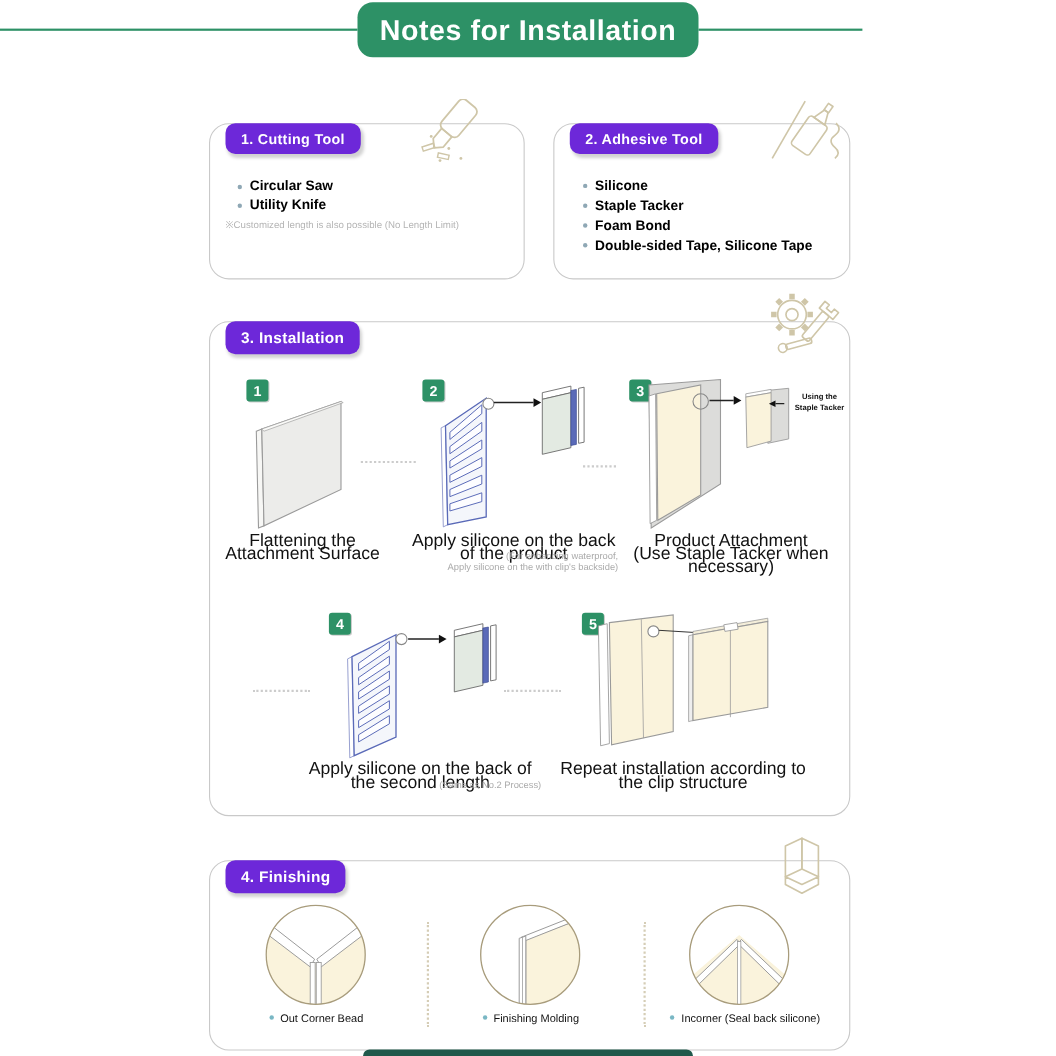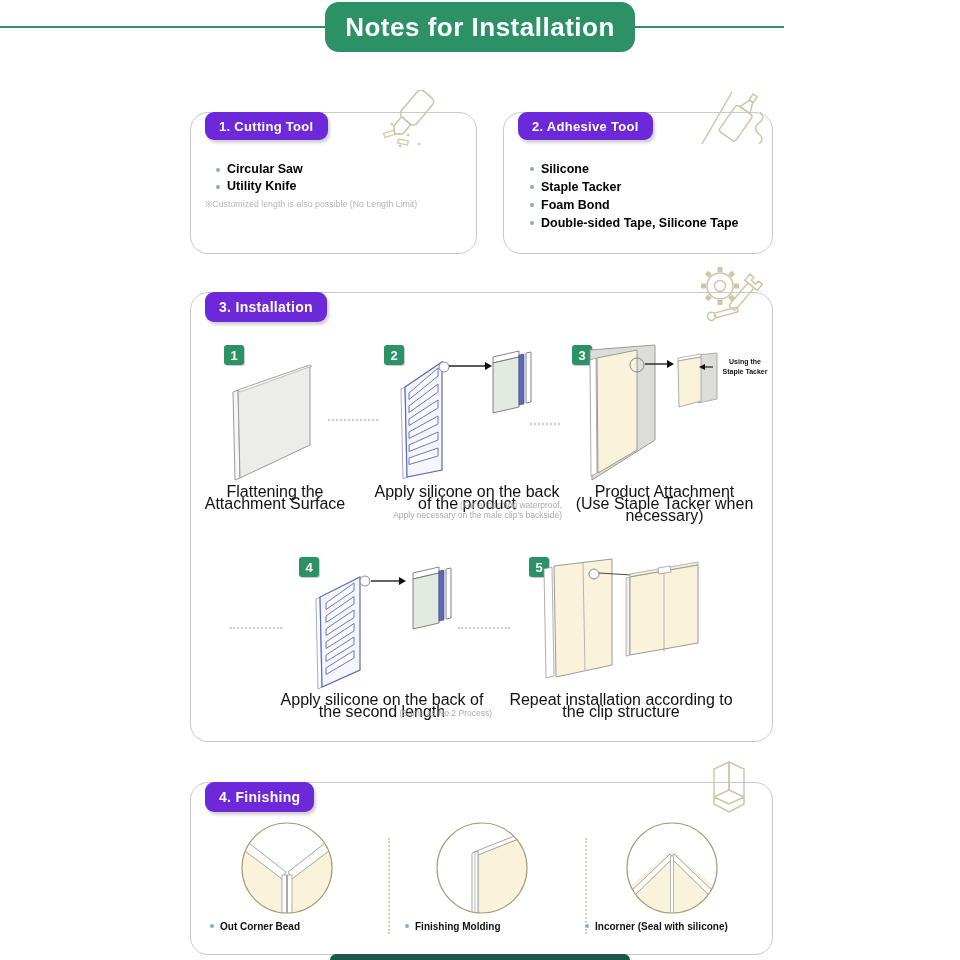--- a/index.html
+++ b/index.html
@@ -29,21 +29,21 @@
   .badge{position:absolute;width:20px;height:20px;background:#2d9166;border-radius:3px;color:#fff;
          font-weight:bold;font-size:13px;display:flex;align-items:center;justify-content:center;
          box-shadow:1px 1px 0 rgba(0,0,0,.2)}
   .cap{position:absolute;text-align:center;font-weight:normal;font-size:16px;color:#111;line-height:12px}
   .sub{position:absolute;text-align:right;font-size:8.5px;color:#aaa;line-height:10px}
   .ann{position:absolute;font-size:7px;font-weight:bold;line-height:10px;text-align:center;color:#111}
 
   .dot-h{position:absolute;border-top:2px dotted #ccc}
   .dot-v{position:absolute;border-left:2px dotted #d5cdb6}
 
-  .fin-cap{position:absolute;font-weight:bold;font-size:10px;color:#111;}
+  .fin-cap{position:absolute;font-weight:normal;font-size:10px;color:#111;text-align:center}
   .fin-cap::before{content:"";display:inline-block;width:4px;height:4px;background:#79b7c4;
                    border-radius:50%;margin-right:6px;vertical-align:2px}
 
   #footer-bar{position:absolute;left:330px;top:954px;width:300px;height:6px;background:#20594b;
               border-radius:8px 8px 0 0}
   svg{position:absolute;display:block}
 </style>
 </head>
 <body>
 
@@ -147,21 +147,21 @@
     <circle cx="59" cy="24" r="5" fill="#fff" stroke="#888" stroke-width="1"></circle>
     <line x1="64" y1="23" x2="100" y2="23" stroke="#222" stroke-width="1.4"></line>
     <polygon points="100,19 107,23 100,27" fill="#111"></polygon>
     <polygon points="108,20 134,14 134,8 108,14" fill="#fff" stroke="#666" stroke-width="0.8"></polygon>
     <polygon points="108,20 134,14 134,64 108,70" fill="#e3eae2" stroke="#666" stroke-width="0.8"></polygon>
     <polygon points="134,12 139,11 139,61 134,62" fill="#5a6ab8" stroke="#39498f" stroke-width="0.6"></polygon>
     <polygon points="141,10 146,9 146,59 141,60" fill="#fff" stroke="#666" stroke-width="0.8"></polygon>
   </svg>
   <div class="cap" style="left:372px;top:486px;width:190px">Apply silicone on the back of the product</div>
   <div class="sub" style="left:372px;top:500px;width:190px">(For enhancing waterproof,</div>
-  <div class="sub" style="left:372px;top:510px;width:190px">Apply necessary on the male clip's backside)</div>
+  <div class="sub" style="left:372px;top:510px;width:190px">Apply silicone on the with clip's backside)</div>
 
   <div class="badge" style="left:572px;top:345px">3</div>
   <svg style="left:575px;top:343px" width="200" height="145" viewBox="0 0 200 145">
     <polygon points="15,7 80,2 80,97 17,137" fill="#dcdcda" stroke="#9a9a9a" stroke-width="1"></polygon>
     <polygon points="22,15 62,7 62,107 23,130" fill="#faf3dc" stroke="#9a9a9a" stroke-width="1"></polygon>
     <polygon points="15,17 21,15 22,130 16,133" fill="#fff" stroke="#9a9a9a" stroke-width="0.8"></polygon>
     <circle cx="62" cy="22" r="7" fill="none" stroke="#888" stroke-width="1"></circle>
     <line x1="70" y1="21" x2="92" y2="21" stroke="#222" stroke-width="1.4"></line>
     <polygon points="92,17 99,21 92,25" fill="#111"></polygon>
     <polygon points="122,12 142,10 142,56 123,60" fill="#dcdcda" stroke="#9a9a9a" stroke-width="0.8"></polygon>
@@ -279,17 +279,17 @@
       </defs>
     <g clip-path="url(#c3)">
       <circle cx="46" cy="46" r="45" fill="#fff"></circle>
       <polygon points="-5,95 -5,72 46,28 97,72 97,95" fill="#faf3dc"></polygon>
       <polygon points="2,72 44,32 47,36 6,76" fill="#fff" stroke="#9a9a9a" stroke-width="0.9"></polygon>
       <polygon points="90,72 48,32 45,36 86,76" fill="#fff" stroke="#9a9a9a" stroke-width="0.9"></polygon>
       <rect x="44.5" y="34" width="3" height="60" fill="#fff" stroke="#9a9a9a" stroke-width="0.7"></rect>
     </g>
     <circle cx="46" cy="46" r="45" fill="none" stroke="#a89c7c" stroke-width="1.2"></circle>
   </svg>
-  <div class="fin-cap" style="left:585px;top:921px;width:185px">Incorner (Seal with silicone)</div>
+  <div class="fin-cap" style="left:585px;top:921px;width:185px">Incorner (Seal back silicone)</div>
 
   <div id="footer-bar"></div>
 
 </div>
 
 </body></html>

